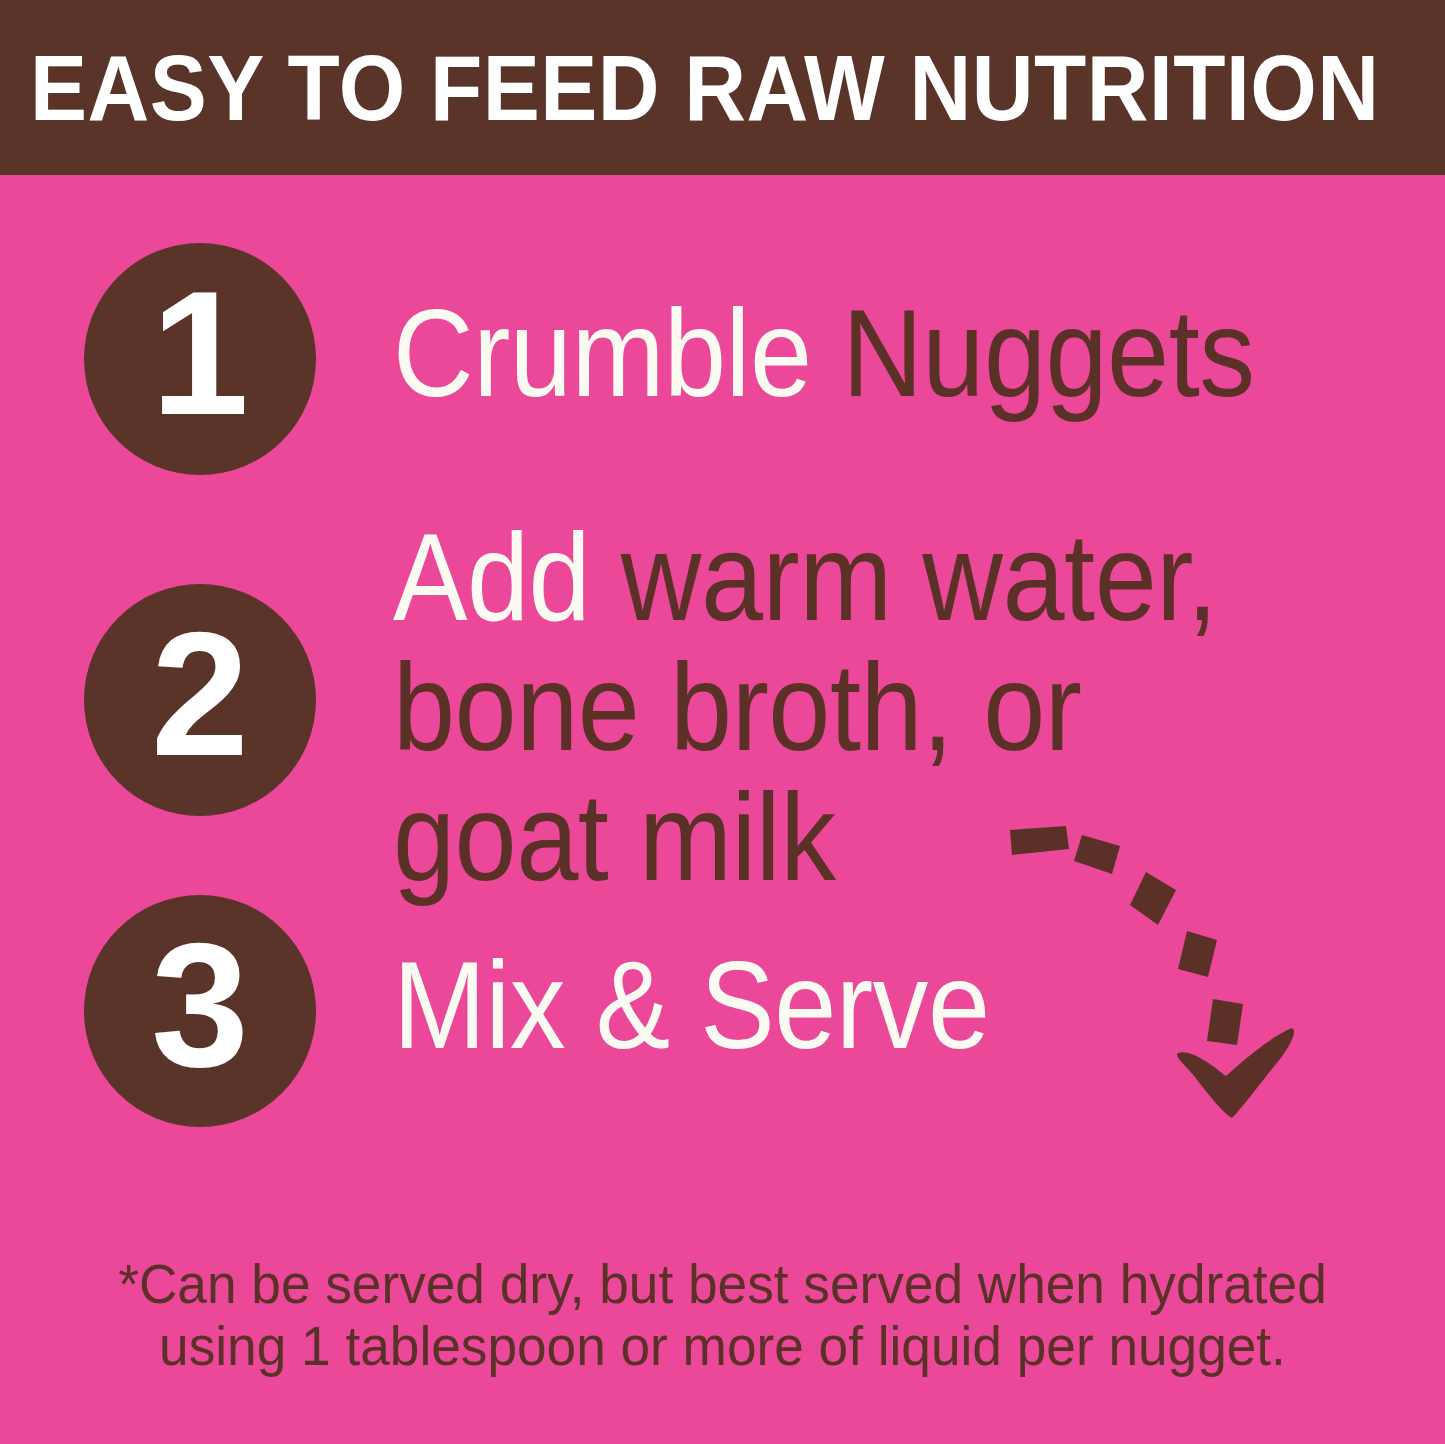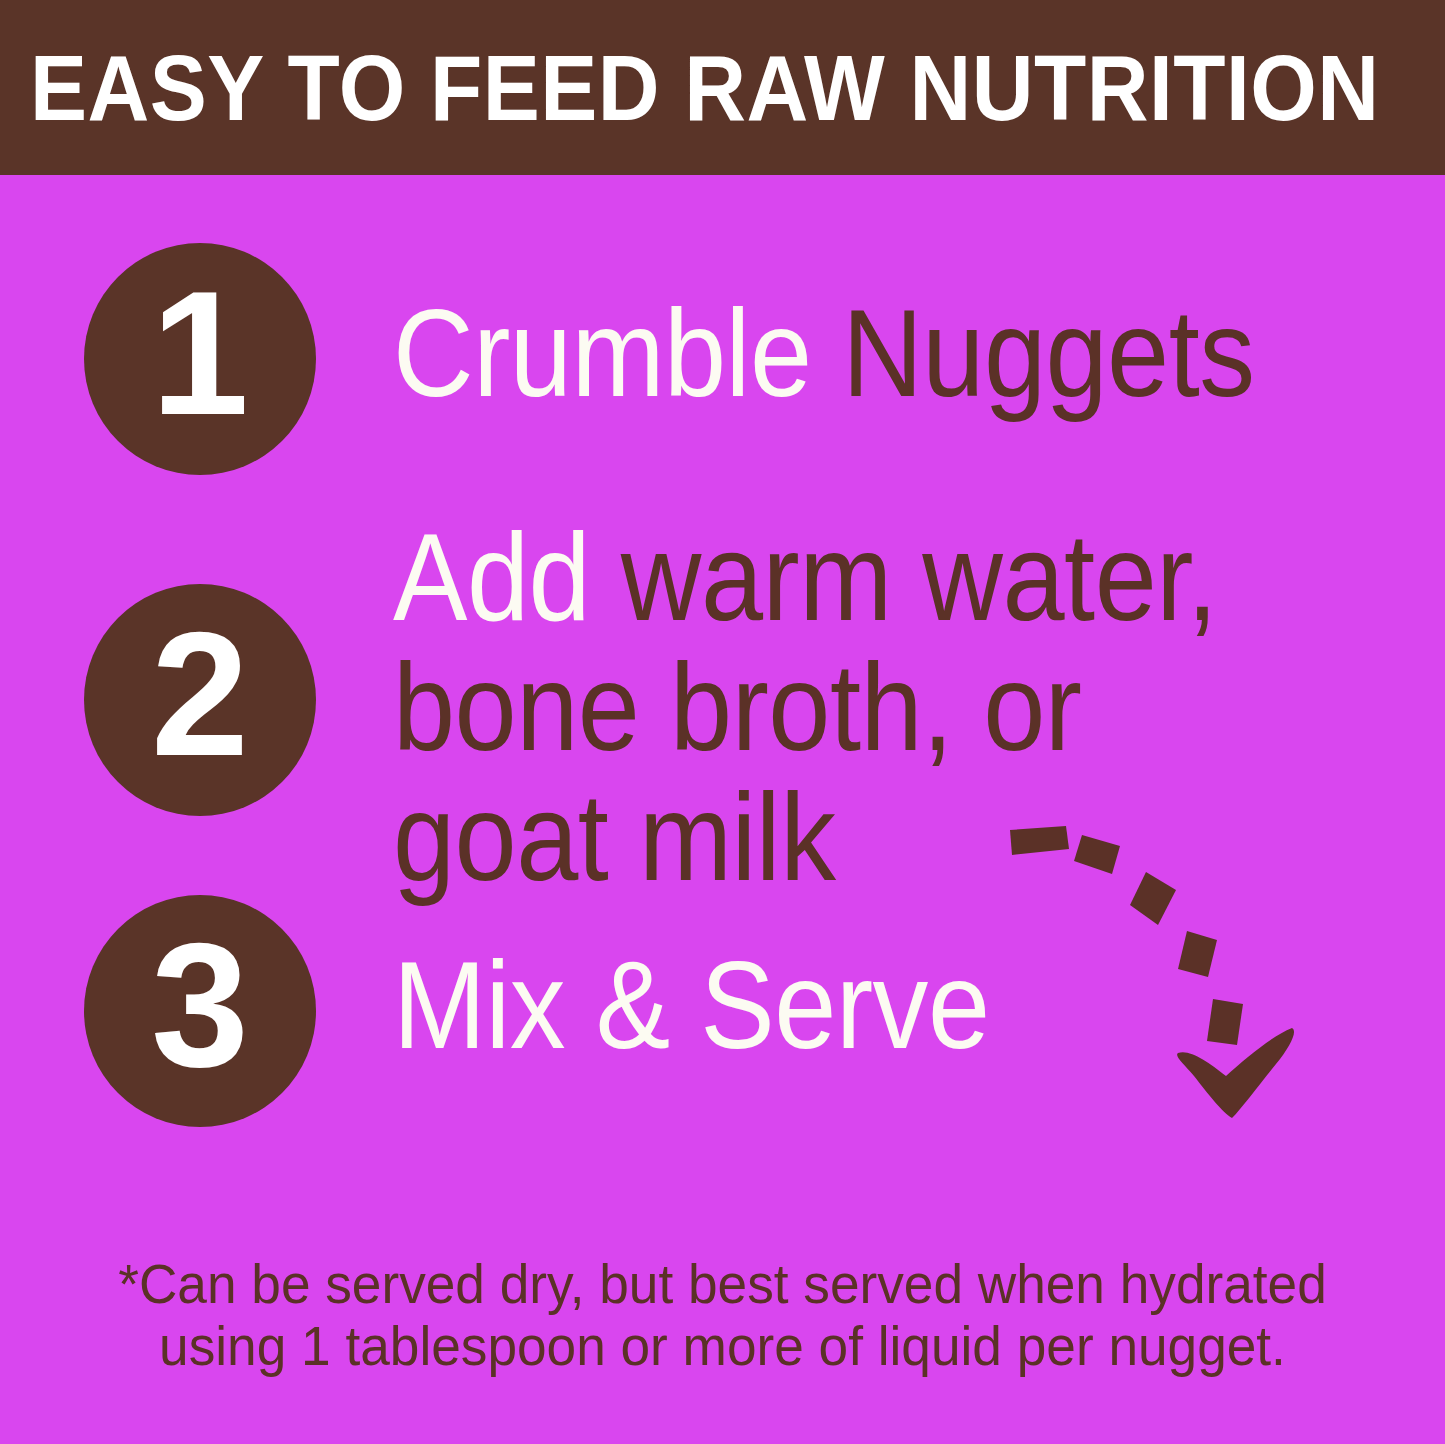--- a/index.html
+++ b/index.html
@@ -9,21 +9,21 @@
   }
   body {
     font-family: "Liberation Sans", sans-serif;
   }
 
   #poster {
     position: relative;
     width: 1445px;
     height: 1444px;
     overflow: hidden;
-    background: #d946ef;
+    background: #ec4899;
   }
 
   
   .header-band {
     position: absolute;
     left: 0;
     top: 0;
     width: 1445px;
     height: 175px;
     background: #5A3428;

